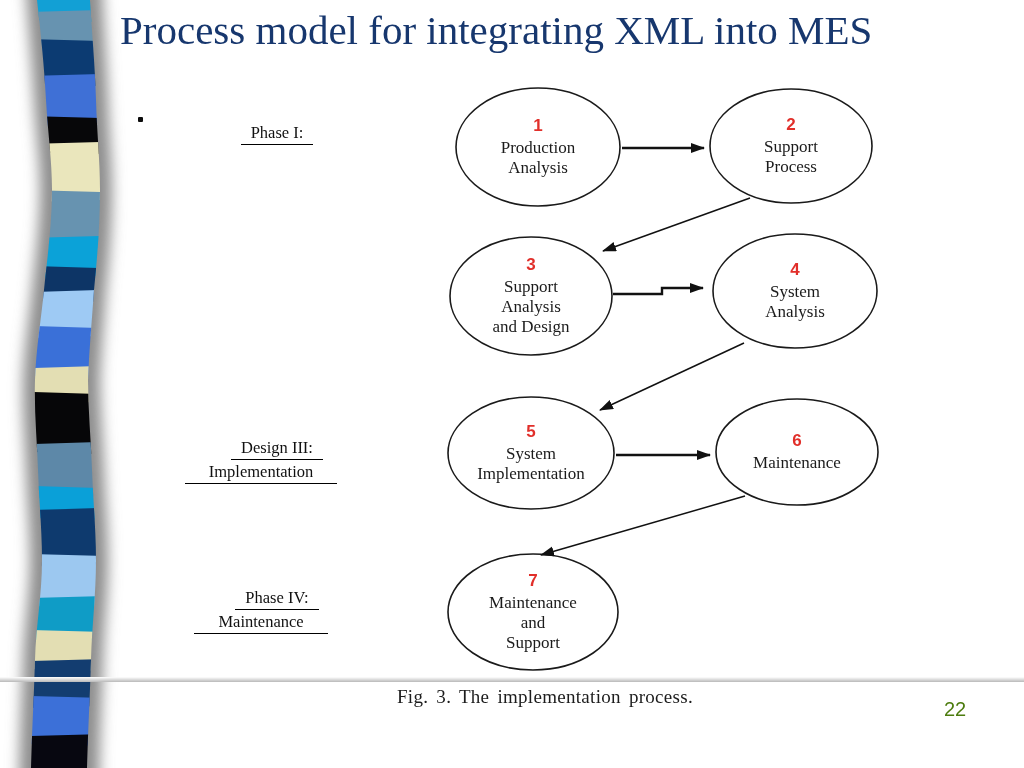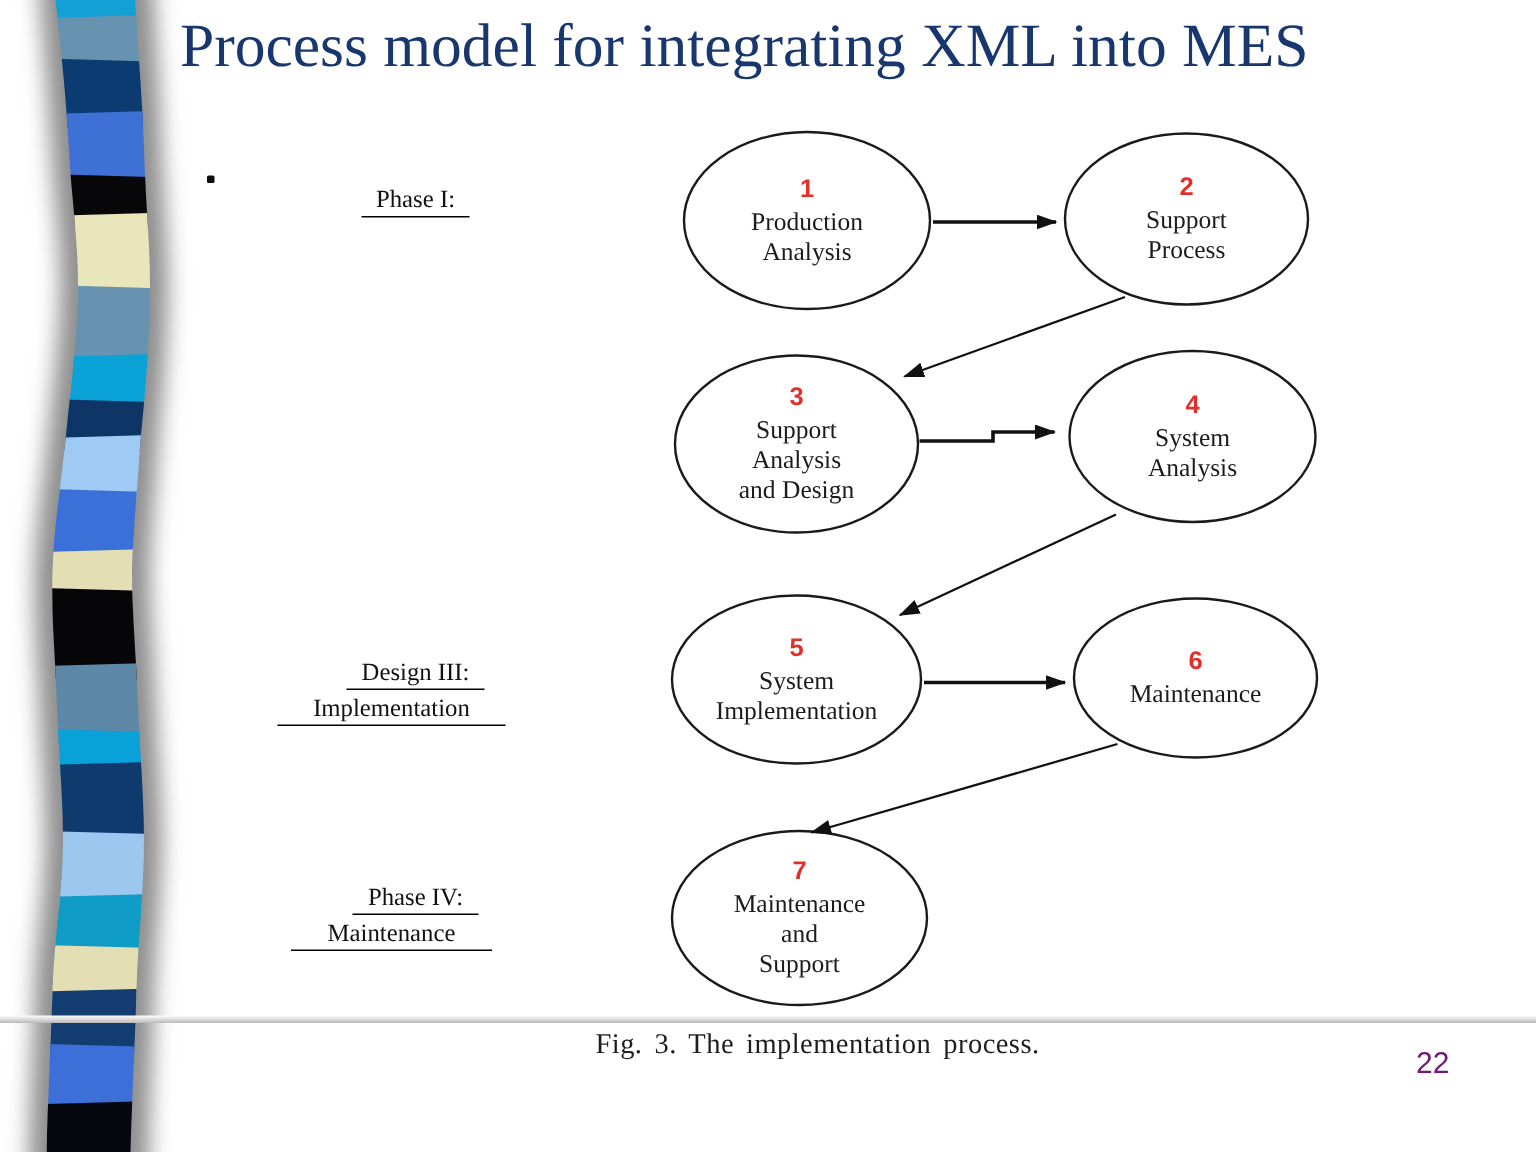--- a/index.html
+++ b/index.html
@@ -57,21 +57,21 @@
   
   #caption{
     position:absolute;left:350px;top:686px;width:390px;text-align:center;
     font-size:19px;color:#1d1d1d;word-spacing:3px;letter-spacing:.3px;
     font-family:"Liberation Serif", serif;white-space:nowrap;
   }
 
   
   #page-number{
     position:absolute;left:944px;top:698px;
-    font-family:"Liberation Sans", sans-serif;font-size:20px;color:#701a75;
+    font-family:"Liberation Sans", sans-serif;font-size:20px;color:#4d7c0f;
   }
 
   #bottom-edge{
     position:absolute;left:0;right:0;bottom:0;height:5px;
     background:linear-gradient(to bottom,#ffffff,#b9b9b9);
   }
 </style>
 </head>
 <body>
 

